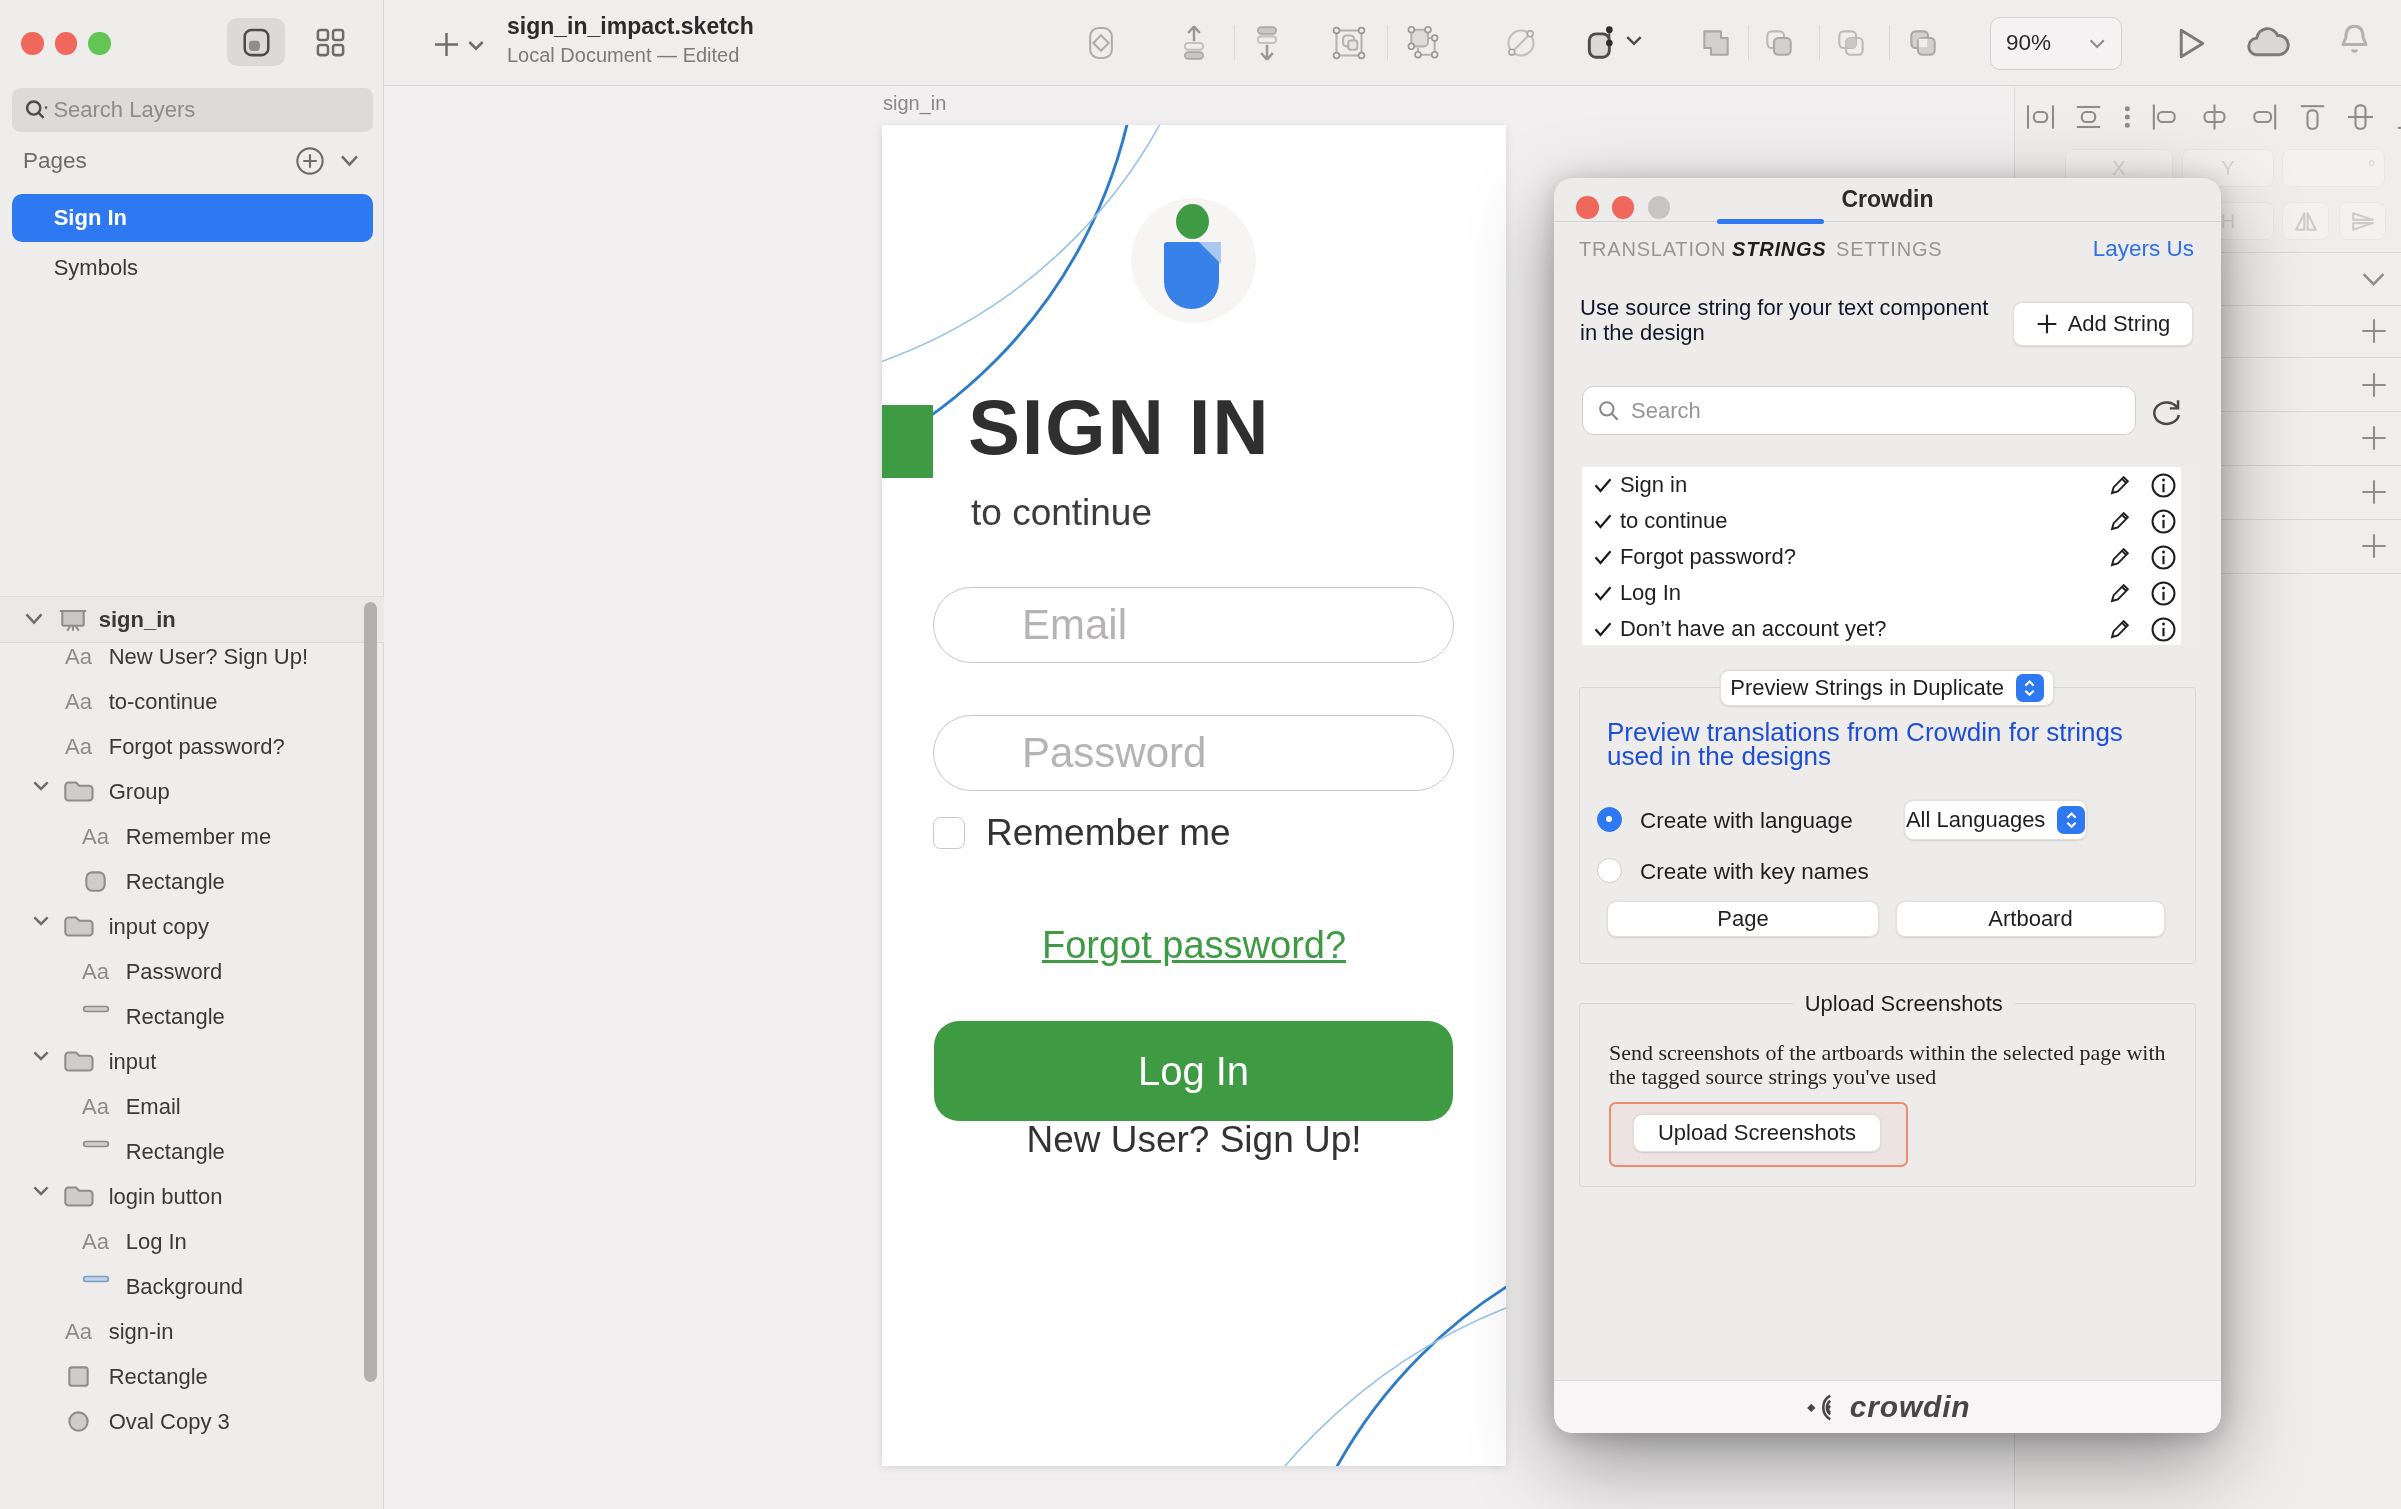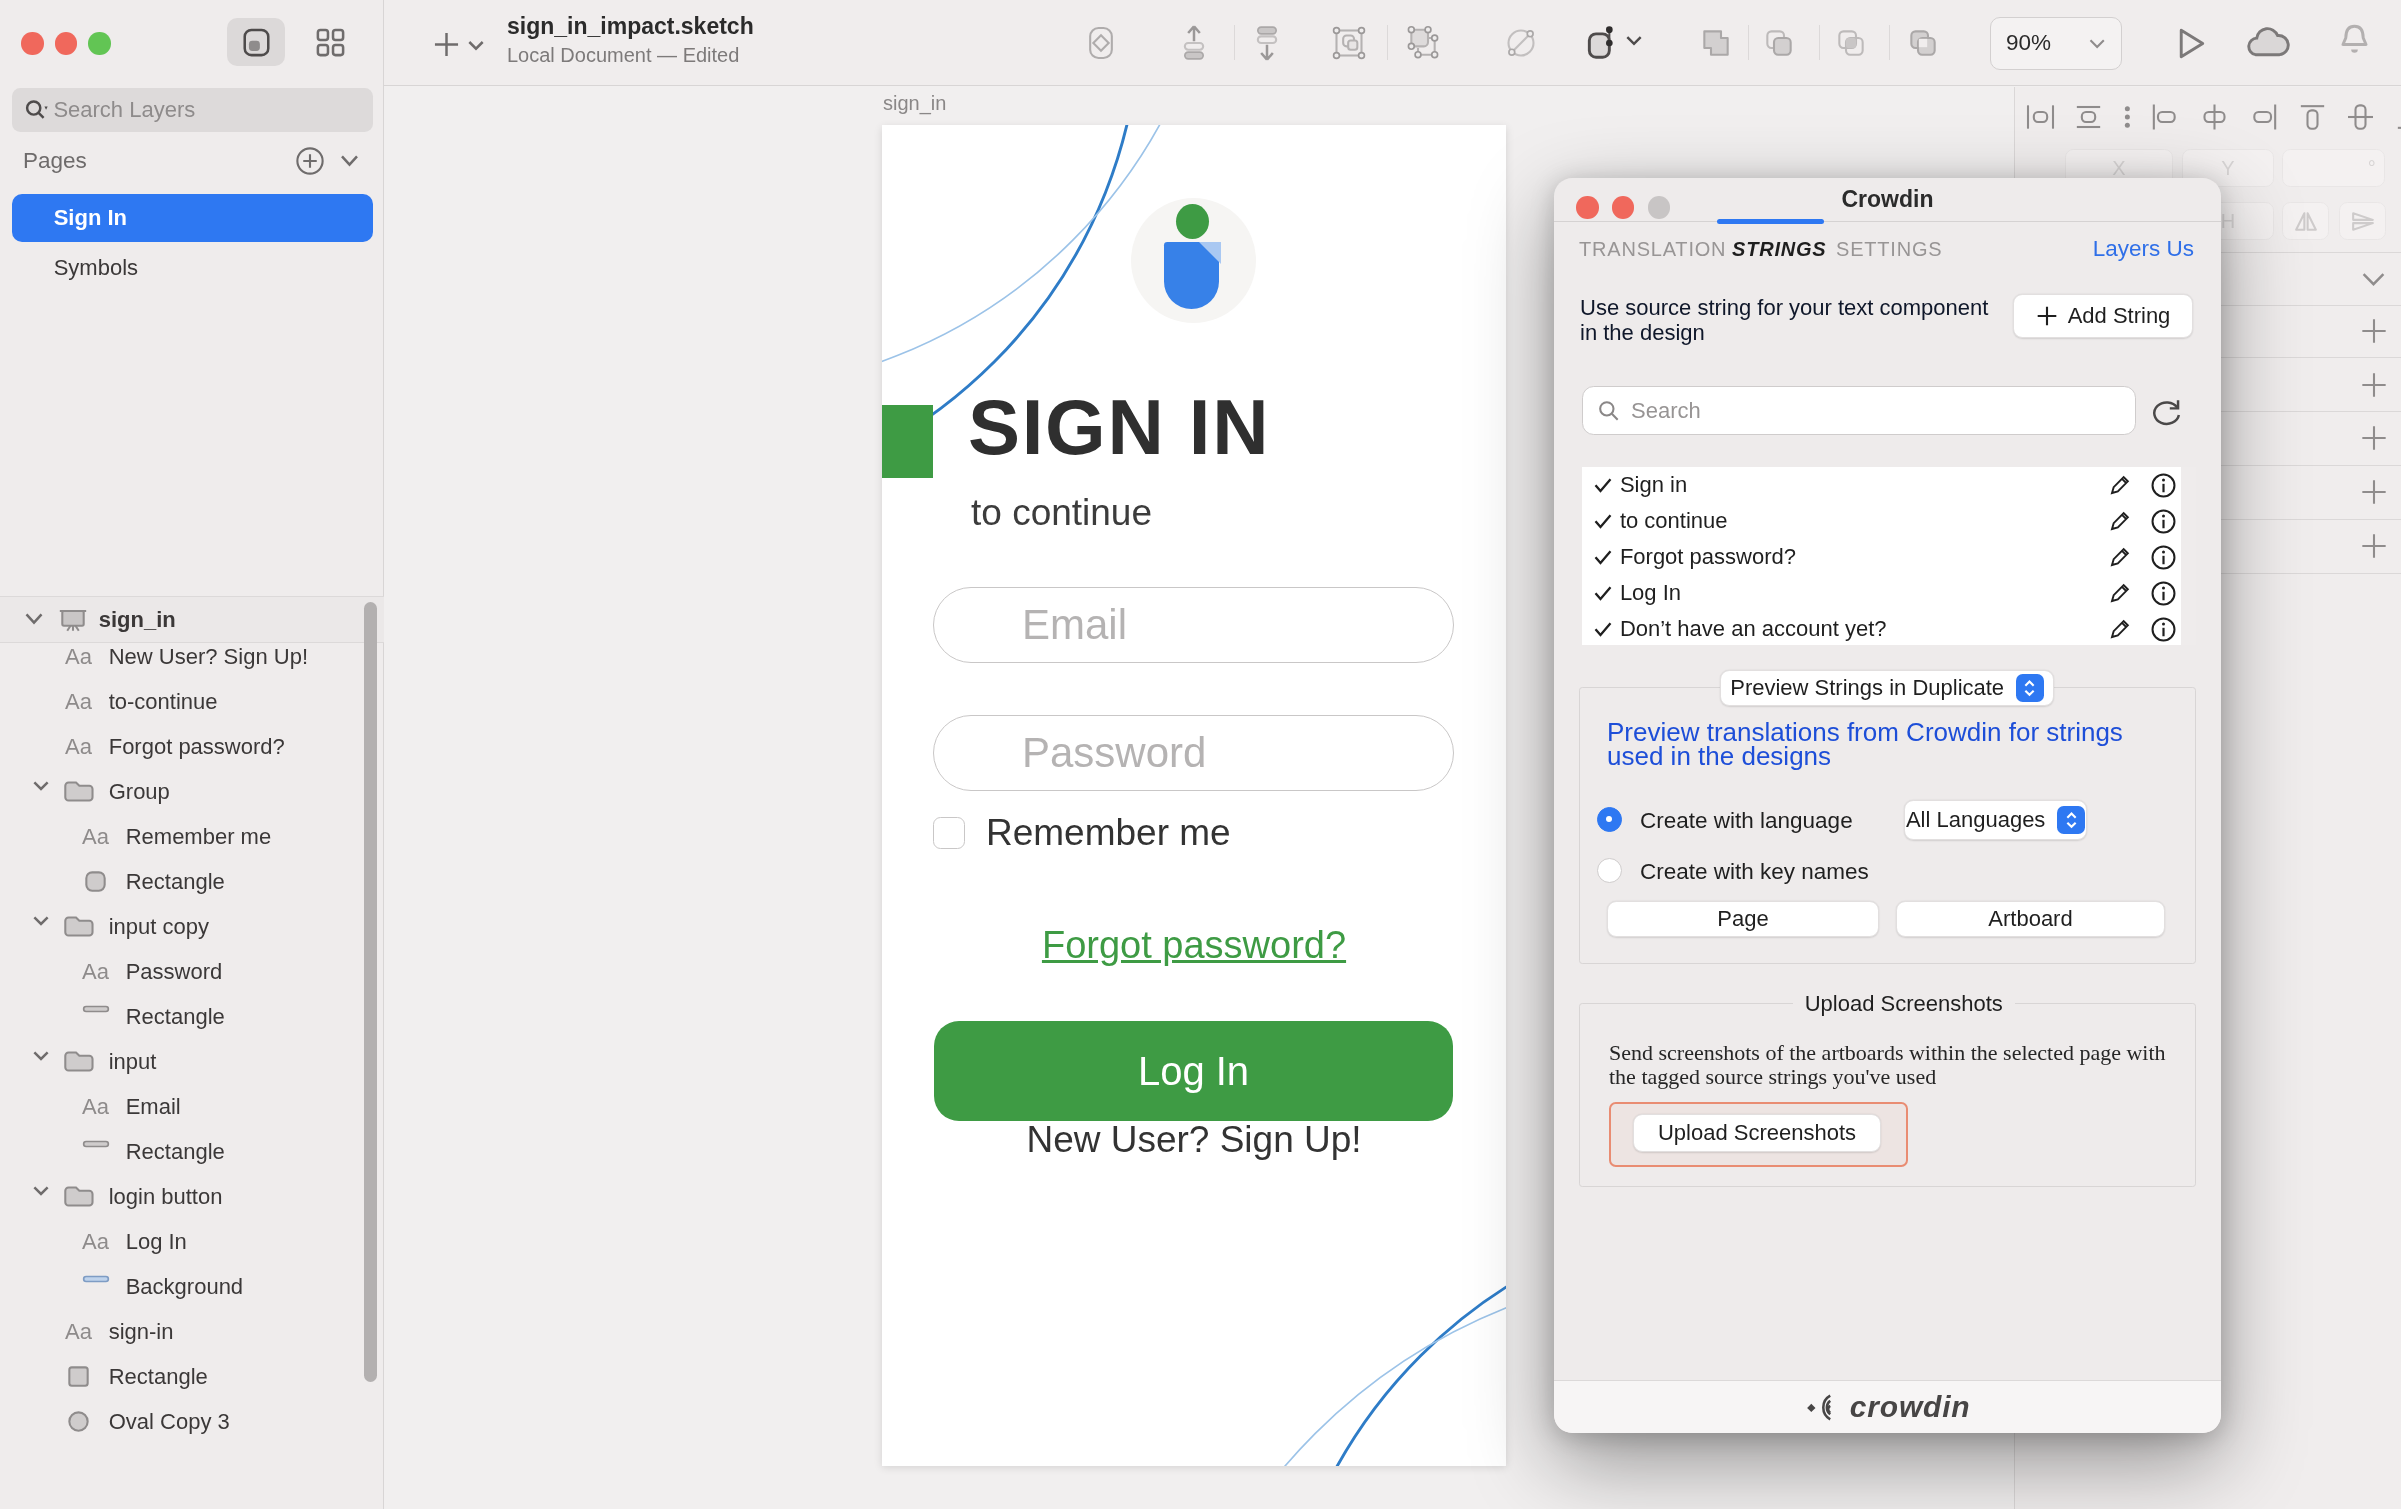--- a/index.html
+++ b/index.html
@@ -62,21 +62,21 @@
   
   #win{position:absolute;left:1554px;top:178px;width:667px;height:1255px;background:#EEEBEB;border-radius:18.3px;box-shadow:0 29px 83px rgba(0,0,0,.38),0 3.3px 25px rgba(0,0,0,.18);z-index:10;}
   #win-title{position:absolute;left:0;top:0;width:100%;height:43px;display:flex;align-items:center;justify-content:center;font-size:23px;font-weight:700;color:#2B2B2B;}
   #win-div{position:absolute;left:0;top:43px;width:100%;height:0.8px;background:#D5D2D2;}
   #tab-ind{position:absolute;left:163px;top:41px;width:107px;height:5px;background:#2E78F2;border-radius:2.5px;}
   .wtab{position:absolute;top:60px;font-size:20px;letter-spacing:0.8px;color:#989595;font-weight:500;}
   .wtab.active{color:#1E1E1E;font-weight:700;}
   #contact{position:absolute;right:27px;top:58px;font-size:22.5px;color:#2F6FE8;}
   #intro{position:absolute;left:26px;top:107px;width:417px;font-size:22px;line-height:25px;color:#0f172a;margin-top:10px;}
   .wbtn{background:#FFF;border:0.8px solid #E2DFDF;border-radius:9.2px;box-shadow:0 0.8px 1.7px rgba(0,0,0,.12);display:flex;align-items:center;justify-content:center;font-size:22px;color:#1F1F1F;}
-  #add-string{position:absolute;left:459px;top:116px;width:180px;height:44px;gap:10px;align-items:center;}
+  #add-string{position:absolute;left:459px;top:124px;width:180px;height:44px;gap:10px;align-items:center;}
   #csearch{position:absolute;left:27.5px;top:208px;width:554px;height:49px;background:#FFF;border:0.8px solid #CFCCCC;border-radius:11.7px;display:flex;align-items:center;padding:0 13.3px;}
   #csearch input{border:0;outline:none;background:transparent;font-size:22px;width:467px;color:#333;}
   #csearch input::placeholder{color:#979494;}
   #slist{position:absolute;left:27.5px;top:289px;width:614px;height:178px;background:#FFF;}
   #slist .track{position:absolute;right:0;top:0;width:15px;height:100%;background:#EFECEC;}
   .srow{height:36px;display:flex;align-items:center;font-size:22px;color:#1F1F1F;}
   .srow .ck{margin-left:11.7px;}
   .srow .stxt{margin-left:6.7px;flex:1;white-space:nowrap;}
   .srow .ic{margin-right:18.3px;}
   .fieldset{position:absolute;border:1.7px solid #D8D5D5;border-radius:3.3px;}

